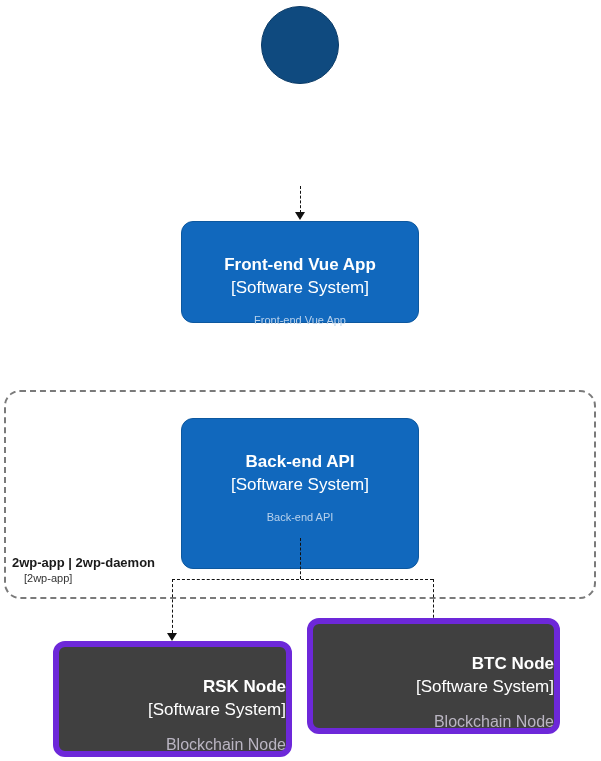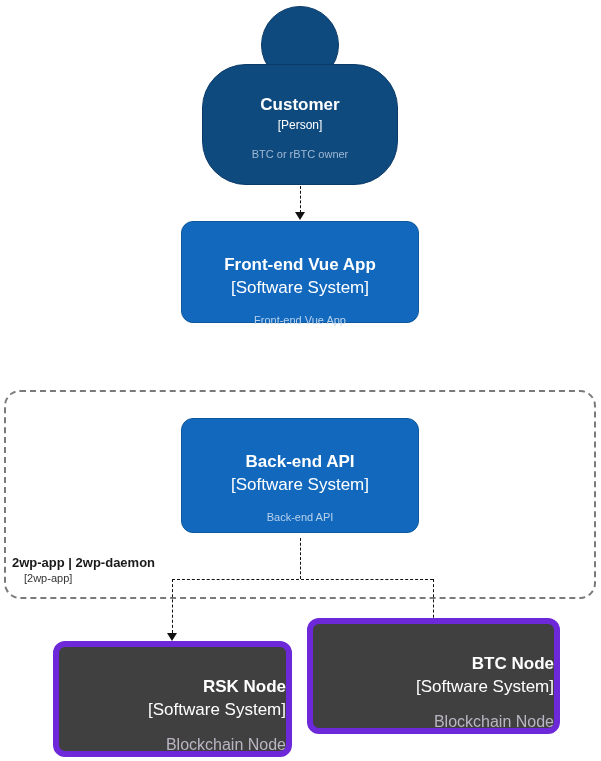--- a/index.html
+++ b/index.html
@@ -45,21 +45,21 @@
     text-align: center;
   }
   .sysbox.blue  { background: #1168bd; border: 1px solid #0d589f; }
   .sysbox.gray  { background: #404040; border: 6px solid #6d28d9; text-align: right; }
   .sysbox .title { margin-top: 33px; font-size: 17px; font-weight: bold; }
   .sysbox .subtitle { margin-top: 3px; font-size: 17px; }
   .sysbox.blue .desc { margin-top: 16px; font-size: 11px; color: #b9d2ec; }
   .sysbox.gray .desc { margin-top: 16px; font-size: 16px; color: #bab5c2; }
 
   #frontend { left: 181px; top: 221px; width: 238px; height: 102px; }
-  #backend  { left: 181px; top: 418px; width: 238px; height: 115px; }
+  #backend  { left: 181px; top: 418px; width: 238px; height: 151px; }
   #rsk      { left: 53px;  top: 641px; width: 239px; height: 116px; }
   #btc      { left: 307px; top: 618px; width: 253px; height: 116px; }
   #rsk .title, #btc .title { margin-top: 30px; }
 
   
   .boundary {
     position: absolute;
     left: 4px; top: 390px;
     width: 592px; height: 209px;
     border: 2px dashed #7a7a7a;
@@ -107,25 +107,20 @@
 
 <div class="canvas">
 
   <div class="boundary"></div>
   <div class="boundary-label">
     <div class="blabel">2wp-app | 2wp-daemon</div>
     <div class="bsub">[2wp-app]</div>
   </div>
 
   <div class="person-head"></div>
-  <div class="person-body">
-    <div class="title">Customer</div>
-    <div class="subtitle">[Person]</div>
-    <div class="desc">BTC or rBTC owner</div>
-  </div>
 
   <div class="vline" id="conn-cust-fe"></div>
   <div class="arrow-down" id="arr-cust-fe"></div>
 
   <div class="sysbox blue" id="frontend">
     <div class="title">Front-end Vue App</div>
     <div class="subtitle">[Software System]</div>
     <div class="desc">Front-end Vue App</div>
   </div>
 

